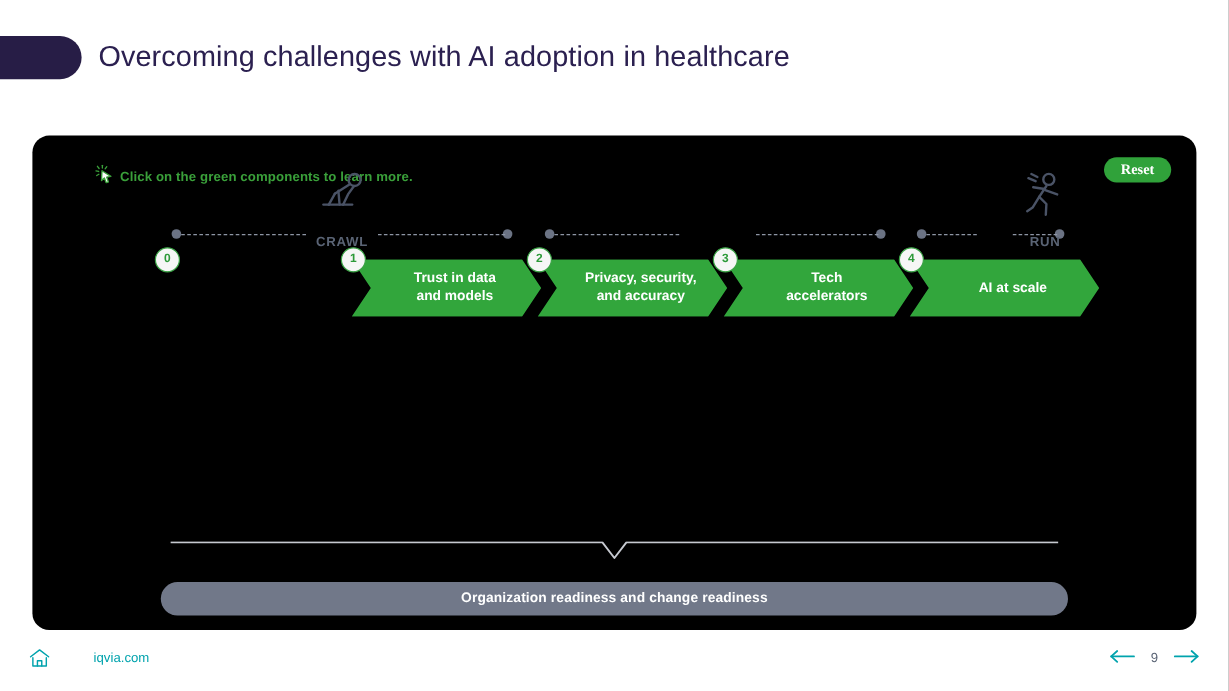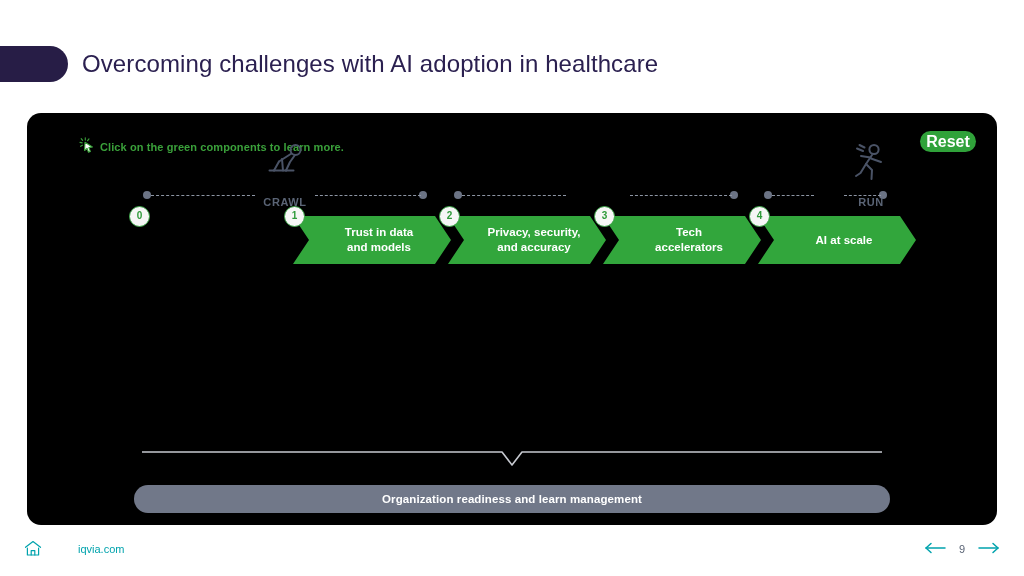--- a/index.html
+++ b/index.html
@@ -12,21 +12,21 @@
     background: #ffffff;
     font-family: "Liberation Sans", sans-serif;
     overflow: hidden;
     position: relative;
   }
 
   
   #title-bar {
     position: absolute;
     left: 0;
-    top: 46px;
+    top: 30px;
     width: 1024px;
     height: 42px;
   }
   #title-accent {
     position: absolute;
     left: -20px;
     top: 0;
     width: 88px;
     height: 36px;
     background: #271d46;
@@ -75,23 +75,23 @@
   #reset-button {
     position: absolute;
     right: 21px;
     top: 18px;
     width: 56px;
     height: 21px;
     background: #30a23a;
     border-radius: 11px;
     border: none;
     color: #ffffff;
-    font-size: 16px;
-    font-weight: bold;
-    font-family: Liberation Sans, sans-serif;
+    font-size: 12px;
+    font-weight: bold;
+    font-family: Liberation Serif, serif;
     cursor: pointer;
     padding: 0;
     line-height: 21px;
     text-align: center;
   }
 
   
   #stage-track {
     position: absolute;
     left: 0;
@@ -369,21 +369,21 @@
     <div class="step-badge" style="left:722px;">4</div>
   </div>
 
   <div id="connector">
     <svg width="740" height="20" viewBox="0 0 740 20">
       <path d="M0 1 L360 1 L370 14 L380 1 L740 1" fill="none" stroke="#c6c9d0" stroke-width="1.6" stroke-linejoin="round"></path>
     </svg>
   </div>
 
   <div id="bottom-pill">
-    <span id="bottom-pill-label">Organization readiness and learn management</span>
+    <span id="bottom-pill-label">Organization readiness and change readiness</span>
   </div>
 </div>
 
 <div id="footer">
   <span id="home-icon-wrap">
     <svg width="18" height="17" viewBox="0 0 18 17">
       <g fill="none" stroke="#00a3ad" stroke-width="1.2" stroke-linecap="round" stroke-linejoin="round">
         <path d="M1.5 7.3 L9 1.6 L16.5 7.3"></path>
         <path d="M3.4 8.2 L3.4 15 L14.6 15 L14.6 8.2"></path>
         <path d="M7.2 15 L7.2 10.6 L10.8 10.6 L10.8 15"></path>

